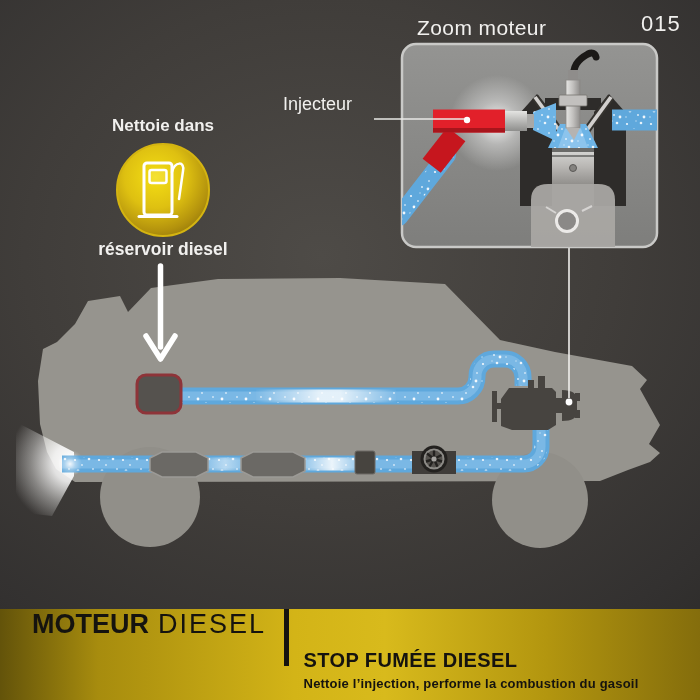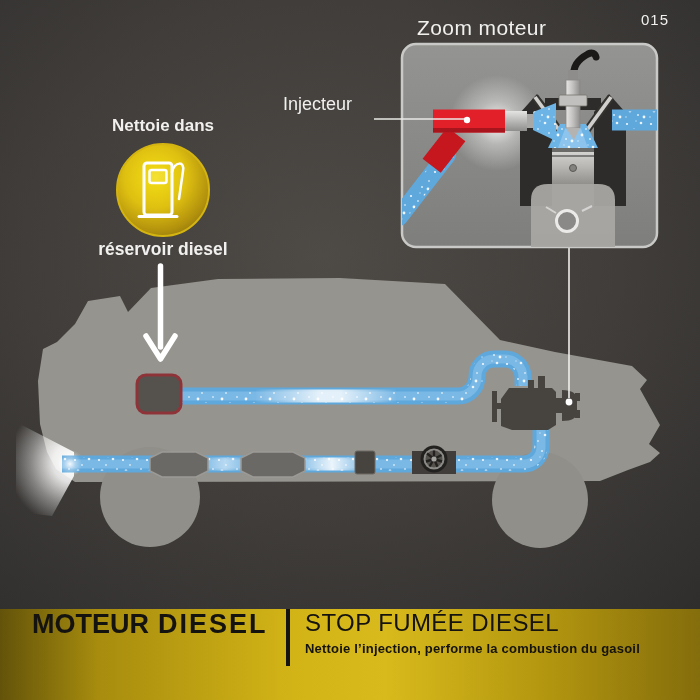--- a/index.html
+++ b/index.html
@@ -1,32 +1,32 @@
 <!DOCTYPE html>
 <html><head>
 <meta charset="utf-8">
 <style>
   html,body{margin:0;padding:0;background:#222;}
   .stage{position:relative;width:700px;height:700px;overflow:hidden;
          font-family:"Liberation Sans","DejaVu Sans",sans-serif;}
   .stage svg{position:absolute;left:0;top:0;}
   .lbl{position:absolute;color:#f1f0ee;line-height:1.1;white-space:nowrap;}
   .zoom-title{left:417px;top:16px;font-size:21px;letter-spacing:.4px;}
-  .page-num{left:641px;top:12px;font-size:15px;letter-spacing:1px;}
+  .page-num{left:641px;top:12px;font-size:22px;letter-spacing:1px;}
   .injecteur{left:283px;top:95px;font-size:18px;}
   .verser{left:93px;top:117px;width:140px;text-align:center;font-weight:bold;font-size:17px;}
   .reservoir{left:63px;top:240px;width:200px;text-align:center;font-weight:bold;font-size:17.5px;}
   .banner{position:absolute;left:0;top:609px;width:700px;height:91px;
           background:linear-gradient(90deg,#63530a 0%,#a78c0e 14%,#d3b417 42%,#d8ba1c 55%,#b3960f 78%,#846d0c 100%);
           display:flex;align-items:flex-start;color:#15130f;}
   .brand{margin-left:32px;font-size:27px;display:flex;align-items:baseline;}
   .brand .b1{font-weight:bold;}
-  .brand .b2{font-weight:bold;letter-spacing:2px;margin-left:9px;}
+  .brand .b2{font-weight:normal;letter-spacing:2px;margin-left:9px;}
   .divider{width:4.5px;height:57px;background:#15130f;margin:0 15px 0 18px;}
-  .tagline .headline{font-size:24px;font-weight:normal;letter-spacing:.4px;}
+  .tagline .headline{font-size:20px;font-weight:bold;letter-spacing:.4px;margin-top:40px;}
   .tagline .subline{font-size:13px;font-weight:bold;margin-top:4px;letter-spacing:.2px;}
 </style>
 </head>
 <body>
 
 <div class="stage">
 <svg width="700" height="700" viewBox="0 0 700 700">
   <defs>
     <radialGradient id="bg" cx="0.46" cy="0.42" r="0.85">
       <stop offset="0" stop-color="#4e4b47"></stop>

